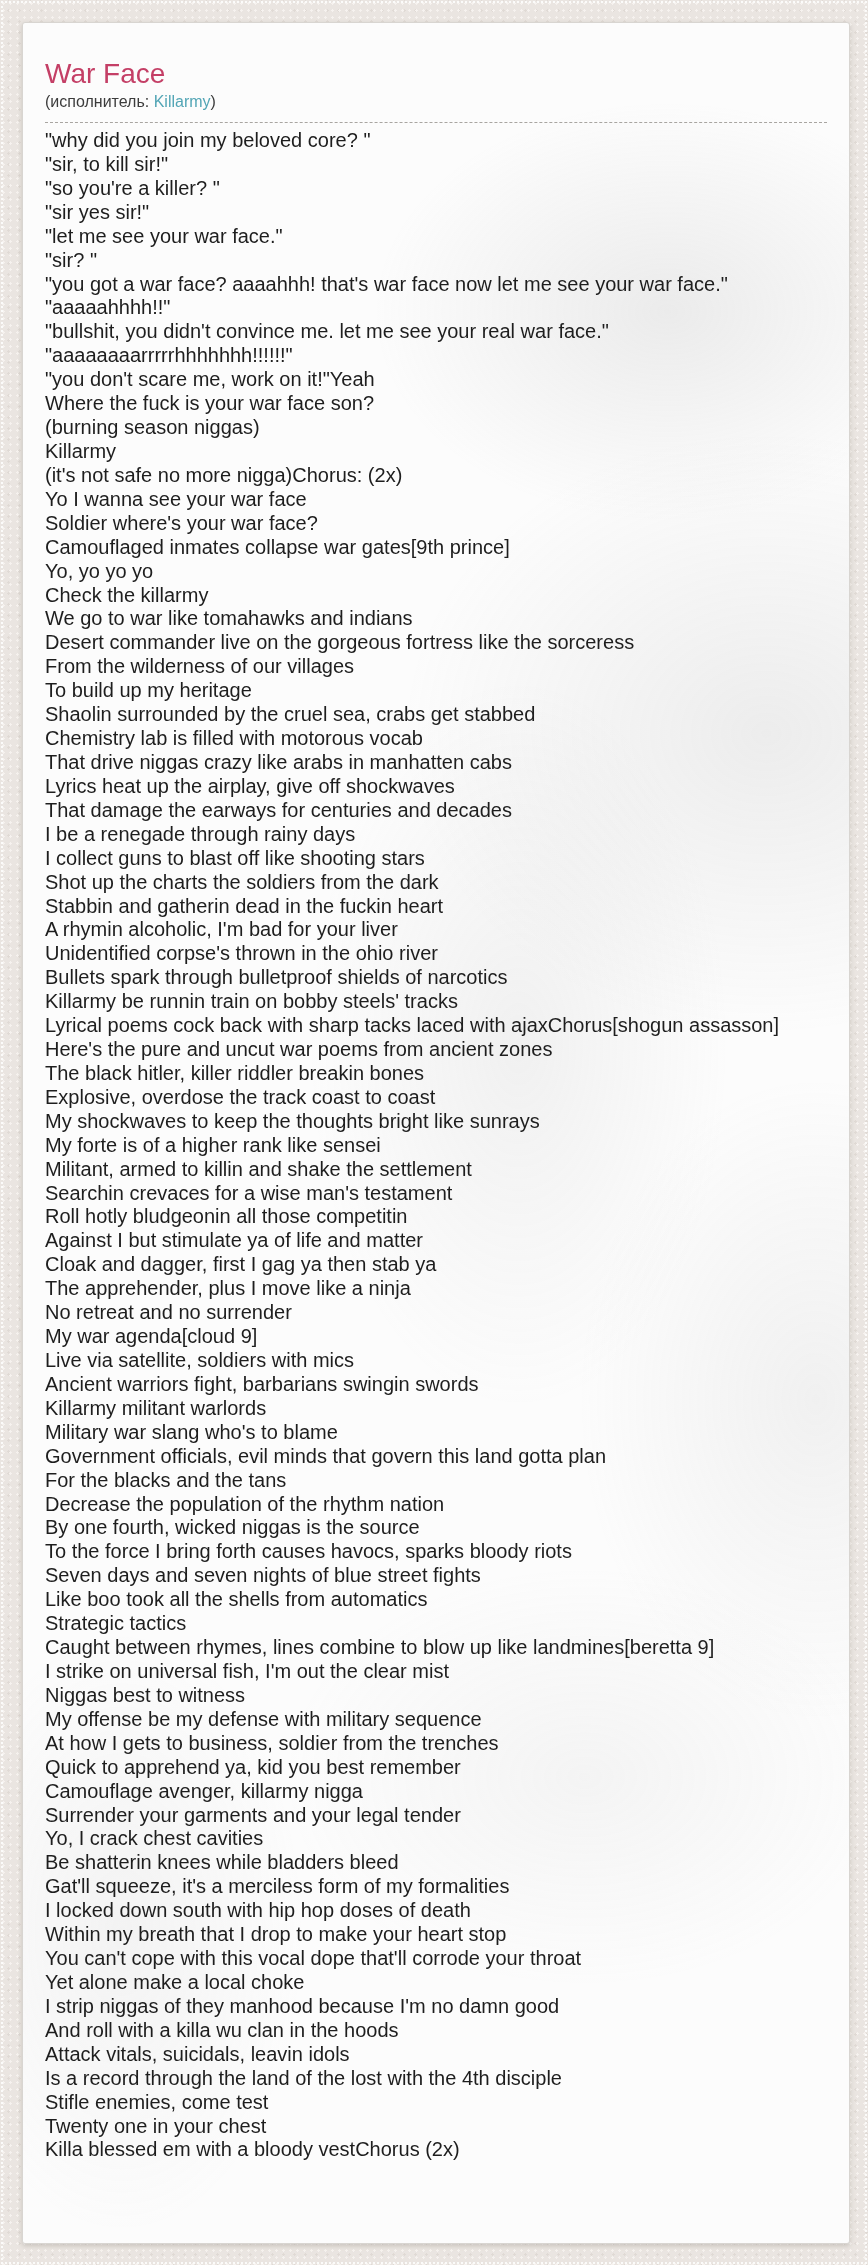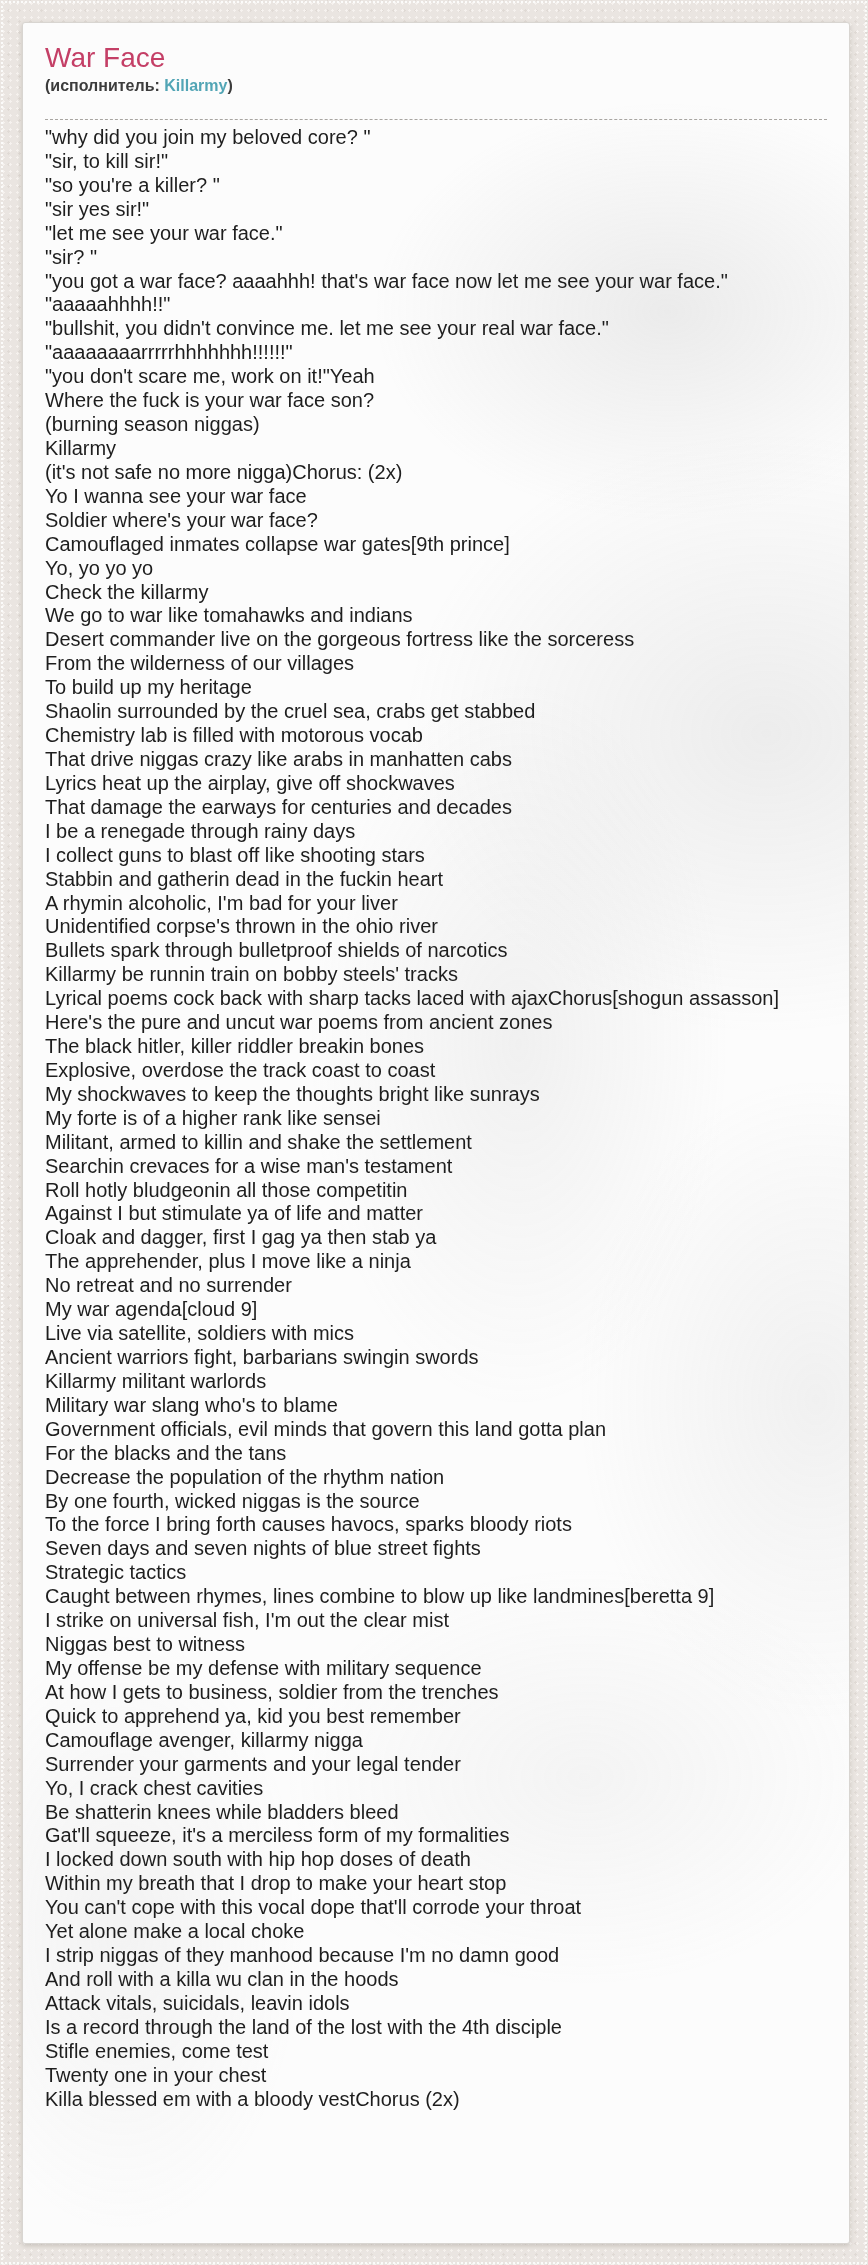--- a/index.html
+++ b/index.html
@@ -32,31 +32,30 @@
     background:
       radial-gradient(420px 300px at 78% 13%, rgba(150,150,150,.16), transparent 70%),
       radial-gradient(520px 430px at 90% 32%, rgba(145,145,145,.14), transparent 70%),
       radial-gradient(300px 520px at 60% 46%, rgba(160,160,160,.12), transparent 70%),
       radial-gradient(340px 460px at 96% 62%, rgba(160,160,160,.12), transparent 70%),
       radial-gradient(260px 430px at 12% 86%, rgba(165,165,165,.10), transparent 70%),
       radial-gradient(430px 300px at 68% 79%, rgba(175,175,175,.10), transparent 70%);
   }
   .content{position:relative;padding:14px 22px 0 22px;}
   h1.title{
-    margin:6px 0 3px 0;
+    margin:22px 0 3px 0;
     font-size:28px;line-height:30px;
     font-weight:normal;
     color:#c43f66;
   }
   .subtitle{
     font-size:16px;line-height:20px;
     color:#3c3c3c;
-    padding-bottom:23px;
+    padding-bottom:10px;
     border-bottom:1px dashed #a8a5a1;
-    font-weight:bold;
   }
   .artist-link{color:#52a5b5;text-decoration:none;cursor:pointer;}
   .lyrics{
     margin-top:6px;
     font-size:20px;
     line-height:23.92px;
     color:#1e1e1e;
   }
   .lyrics .line{white-space:pre;overflow:visible;}
 </style>
@@ -95,20 +94,21 @@
         <div class="line">Desert commander live on the gorgeous fortress like the sorceress</div>
         <div class="line">From the wilderness of our villages</div>
         <div class="line">To build up my heritage</div>
         <div class="line">Shaolin surrounded by the cruel sea, crabs get stabbed</div>
         <div class="line">Chemistry lab is filled with motorous vocab</div>
         <div class="line">That drive niggas crazy like arabs in manhatten cabs</div>
         <div class="line">Lyrics heat up the airplay, give off shockwaves</div>
         <div class="line">That damage the earways for centuries and decades</div>
         <div class="line">I be a renegade through rainy days</div>
         <div class="line">I collect guns to blast off like shooting stars</div>
+        <div class="line">Shot up the charts the soldiers from the dark</div>
         <div class="line">Stabbin and gatherin dead in the fuckin heart</div>
         <div class="line">A rhymin alcoholic, I'm bad for your liver</div>
         <div class="line">Unidentified corpse's thrown in the ohio river</div>
         <div class="line">Bullets spark through bulletproof shields of narcotics</div>
         <div class="line">Killarmy be runnin train on bobby steels' tracks</div>
         <div class="line">Lyrical poems cock back with sharp tacks laced with ajaxChorus[shogun assasson]</div>
         <div class="line">Here's the pure and uncut war poems from ancient zones</div>
         <div class="line">The black hitler, killer riddler breakin bones</div>
         <div class="line">Explosive, overdose the track coast to coast</div>
         <div class="line">My shockwaves to keep the thoughts bright like sunrays</div>
@@ -124,20 +124,21 @@
         <div class="line">Live via satellite, soldiers with mics</div>
         <div class="line">Ancient warriors fight, barbarians swingin swords</div>
         <div class="line">Killarmy militant warlords</div>
         <div class="line">Military war slang who's to blame</div>
         <div class="line">Government officials, evil minds that govern this land gotta plan</div>
         <div class="line">For the blacks and the tans</div>
         <div class="line">Decrease the population of the rhythm nation</div>
         <div class="line">By one fourth, wicked niggas is the source</div>
         <div class="line">To the force I bring forth causes havocs, sparks bloody riots</div>
         <div class="line">Seven days and seven nights of blue street fights</div>
+        <div class="line">Like boo took all the shells from automatics</div>
         <div class="line">Strategic tactics</div>
         <div class="line">Caught between rhymes, lines combine to blow up like landmines[beretta 9]</div>
         <div class="line">I strike on universal fish, I'm out the clear mist</div>
         <div class="line">Niggas best to witness</div>
         <div class="line">My offense be my defense with military sequence</div>
         <div class="line">At how I gets to business, soldier from the trenches</div>
         <div class="line">Quick to apprehend ya, kid you best remember</div>
         <div class="line">Camouflage avenger, killarmy nigga</div>
         <div class="line">Surrender your garments and your legal tender</div>
         <div class="line">Yo, I crack chest cavities</div>

